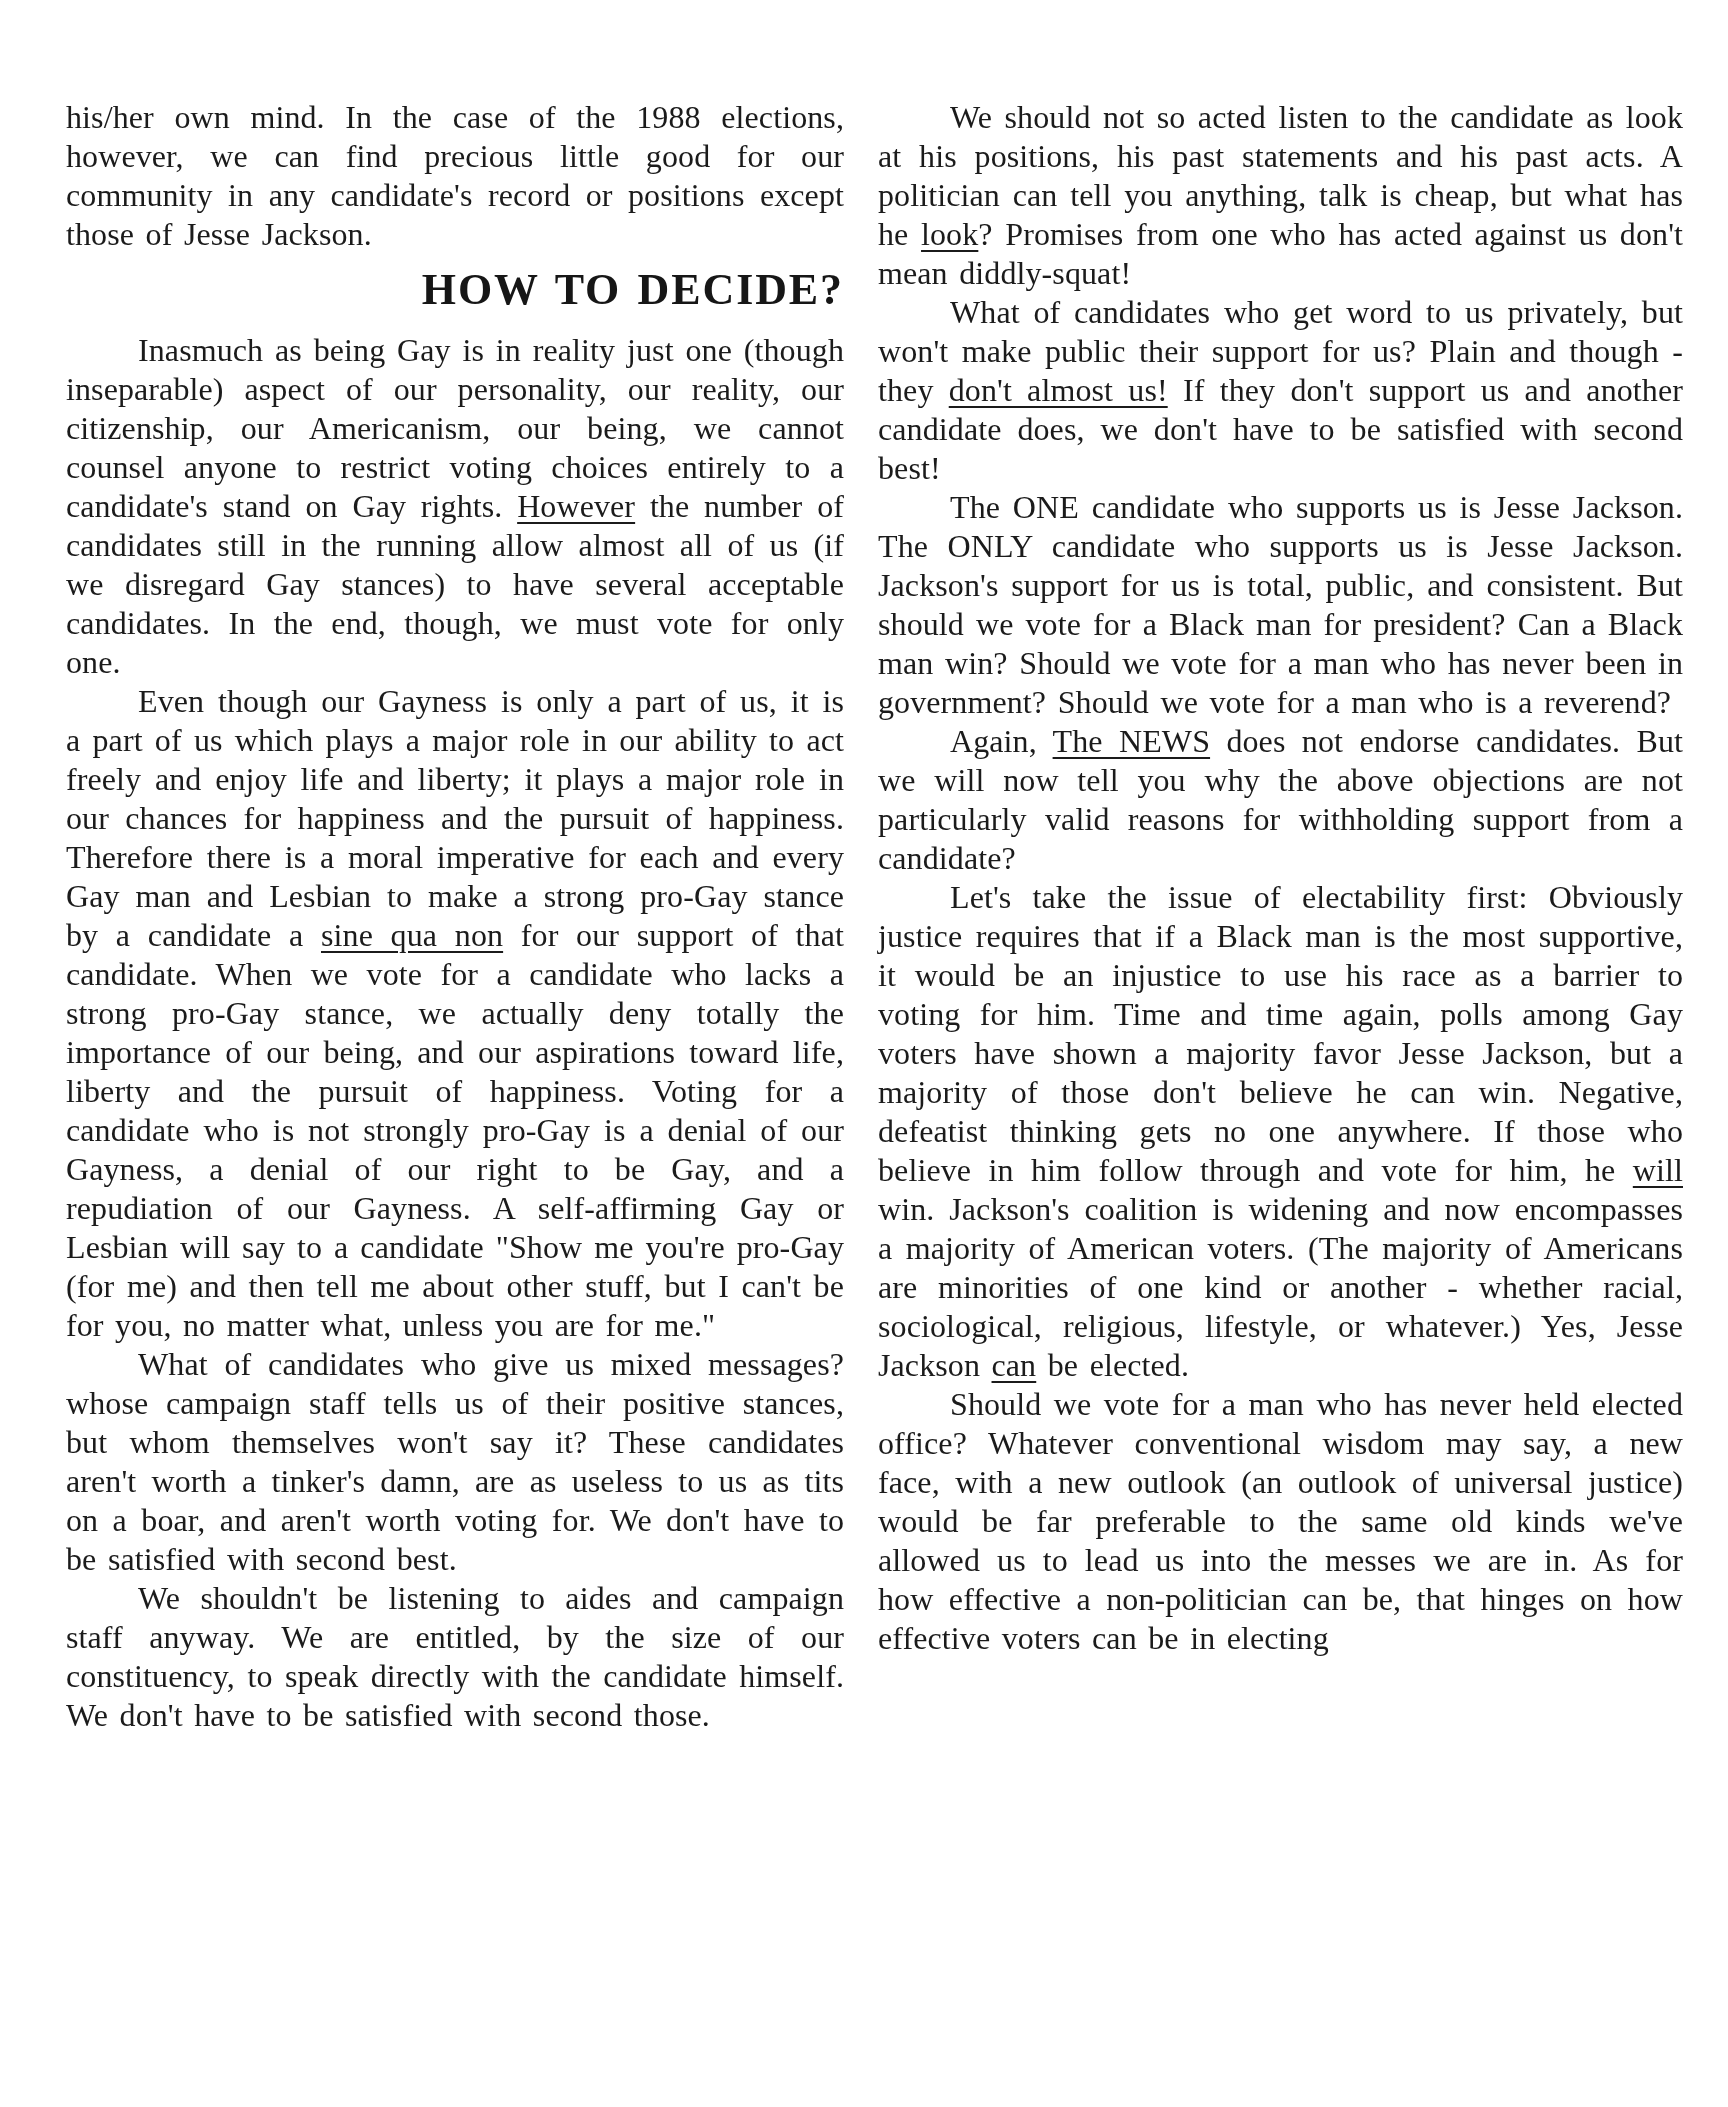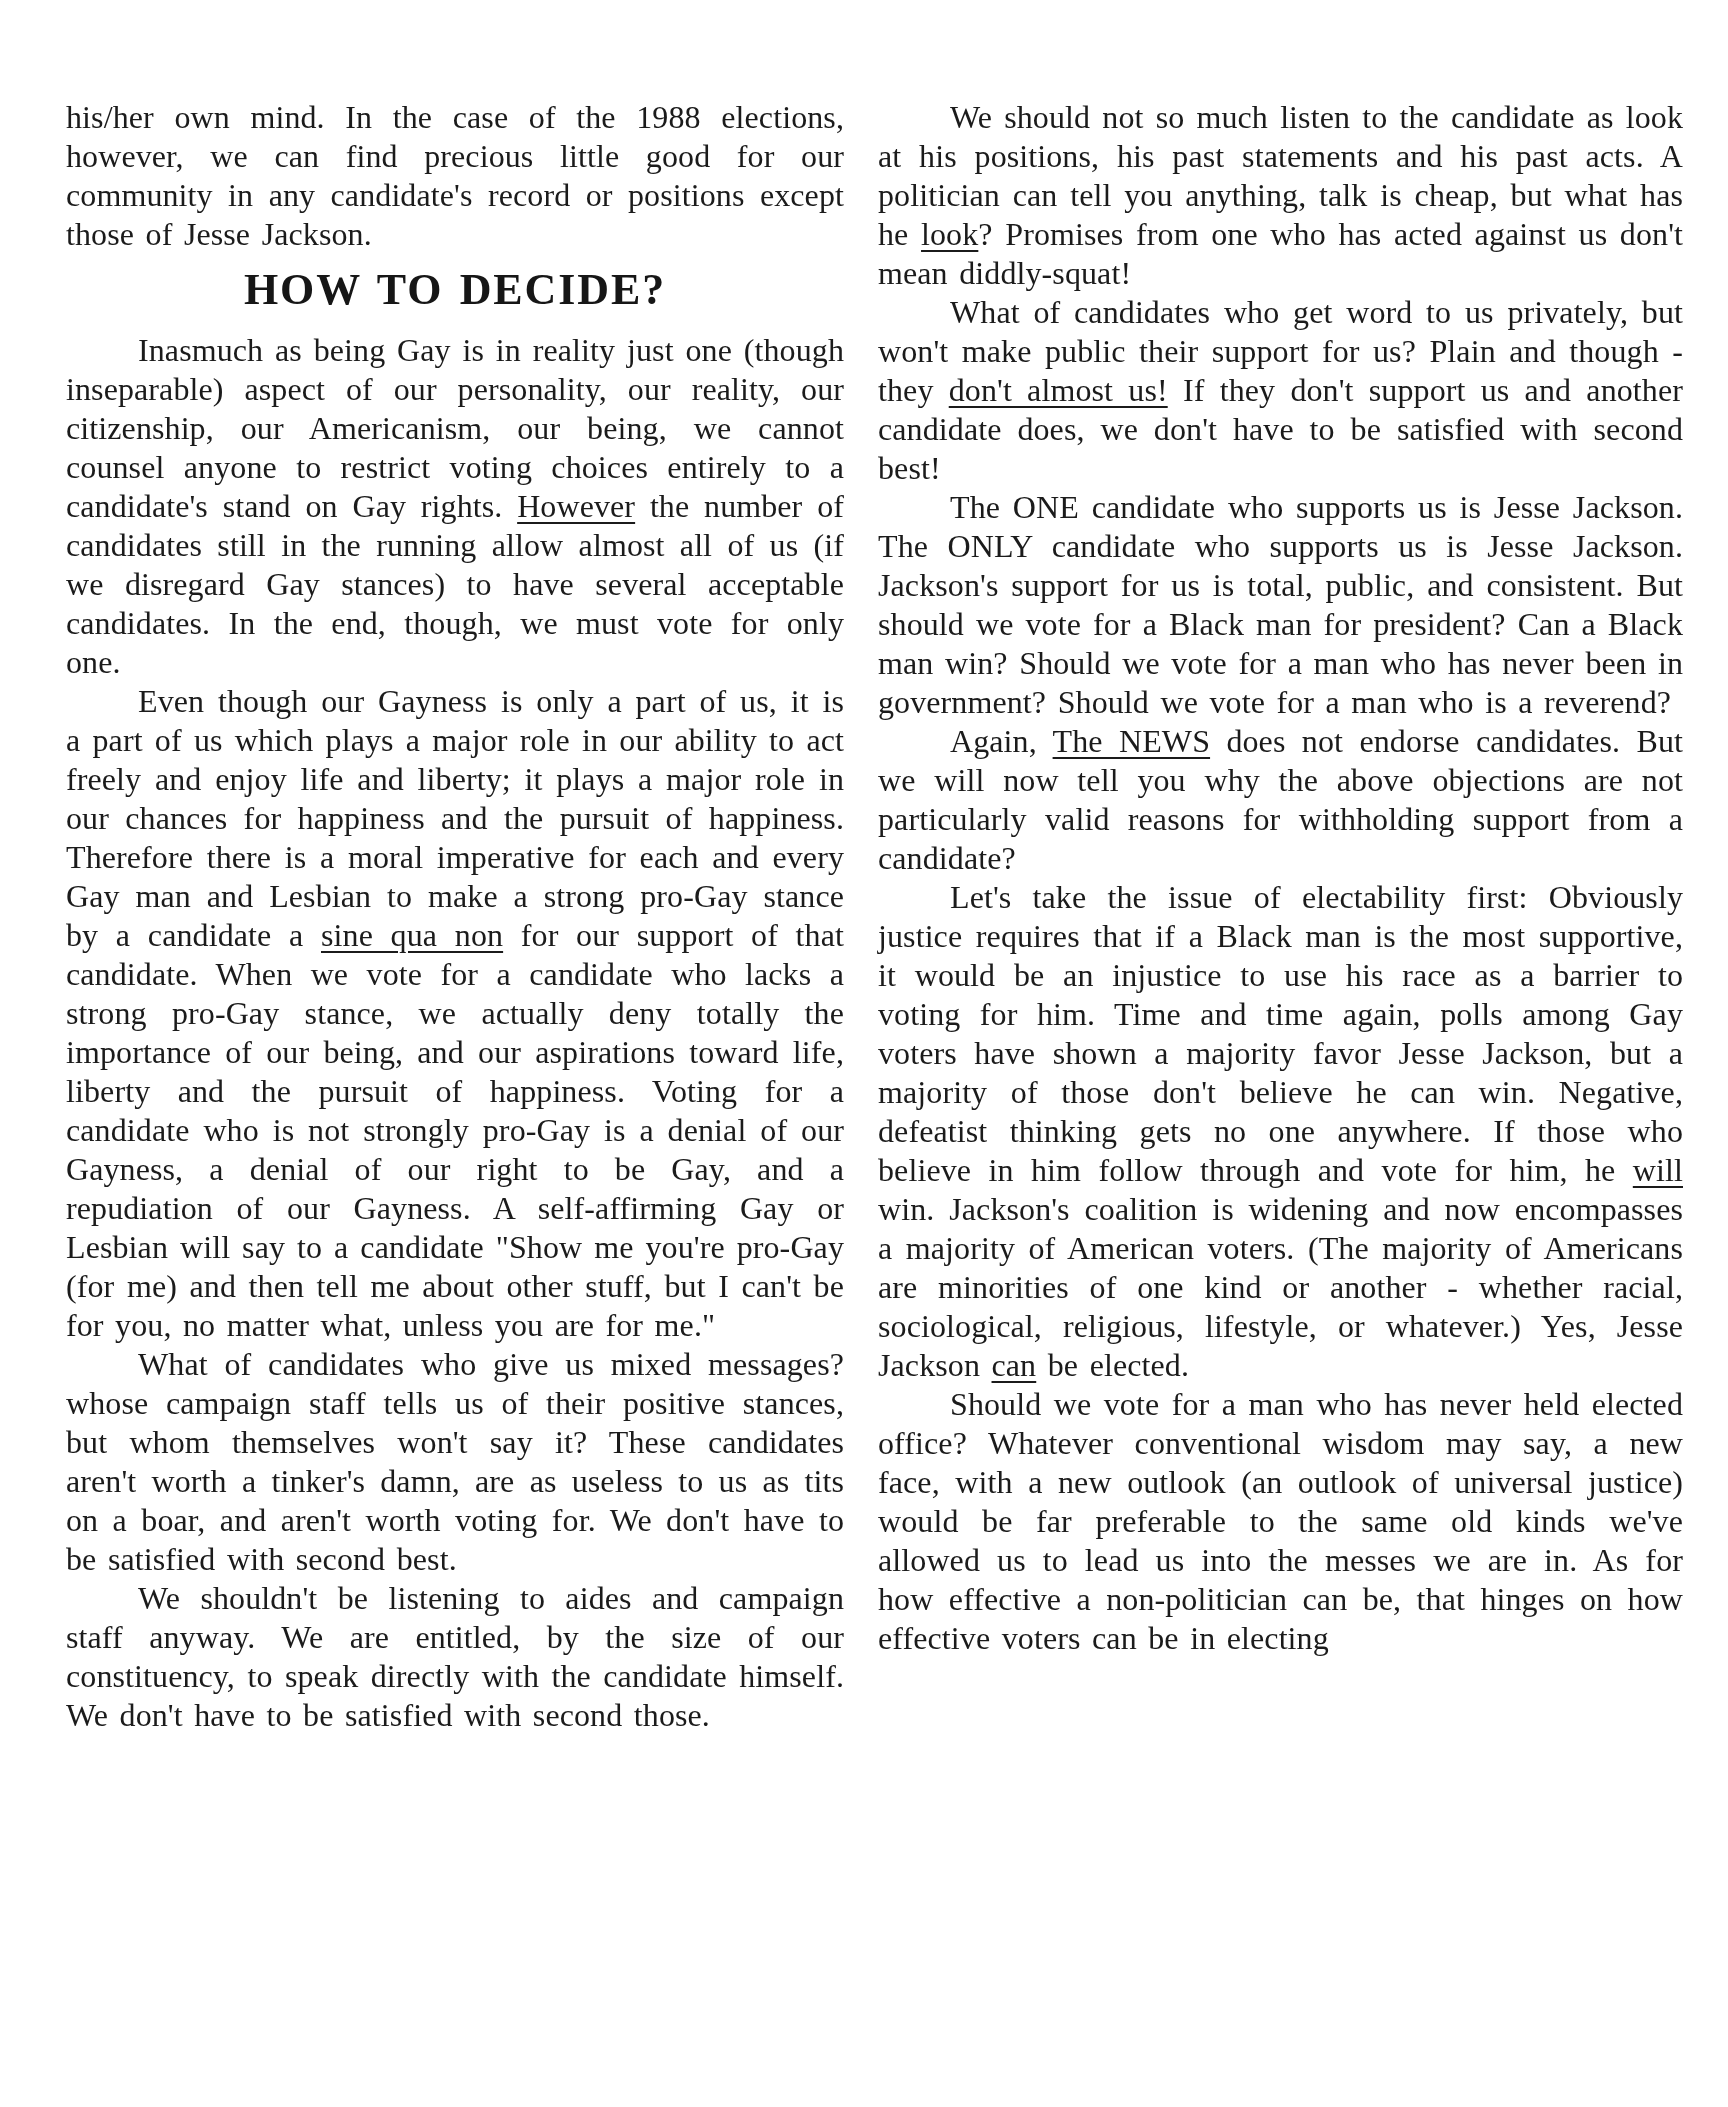--- a/index.html
+++ b/index.html
@@ -41,21 +41,21 @@
     margin: 0;
     text-indent: 72px;
   }
   .col p.noindent {
     text-indent: 0;
   }
   h2.section-heading {
     font-size: 44px;
     line-height: 1.05;
     font-weight: 700;
-    text-align: center;
+    text-align: right;
     letter-spacing: 1.9px;
     margin: 12.5px 0 18px 0;
     color: #161616;
   }
   .u {
     text-decoration: underline;
     text-decoration-thickness: 1.9px;
     text-underline-offset: 4.8px;
   }
 </style>
@@ -72,21 +72,21 @@
     <p><span>Inasmuch as being Gay is in reality just one (though inseparable) aspect of our personality, our reality, our citizenship, our Americanism, our being, we cannot counsel anyone to restrict voting choices entirely to a candidate's stand on Gay rights. </span><span class="u">However</span><span> the number of candidates still in the running allow almost all of us (if we disregard Gay stances) to have several acceptable candidates. In the end, though, we must vote for only one.</span></p>
 
     <p><span>Even though our Gayness is only a part of us, it is a part of us which plays a major role in our ability to act freely and enjoy life and liberty; it plays a major role in our chances for happiness and the pursuit of happiness. Therefore there is a moral imperative for each and every Gay man and Lesbian to make a strong pro-Gay stance by a candidate a </span><span class="u">sine qua non</span><span> for our support of that candidate. When we vote for a candidate who lacks a strong pro-Gay stance, we actually deny totally the importance of our being, and our aspirations toward life, liberty and the pursuit of happiness. Voting for a candidate who is not strongly pro-Gay is a denial of our Gayness, a denial of our right to be Gay, and a repudiation of our Gayness. A self-affirming Gay or Lesbian will say to a candidate "Show me you're pro-Gay (for me) and then tell me about other stuff, but I can't be for you, no matter what, unless you are for me."</span></p>
 
     <p><span>What of candidates who give us mixed messages? whose campaign staff tells us of their positive stances, but whom themselves won't say it? These candidates aren't worth a tinker's damn, are as useless to us as tits on a boar, and aren't worth voting for. We don't have to be satisfied with second best.</span></p>
 
     <p><span>We shouldn't be listening to aides and campaign staff anyway. We are entitled, by the size of our constituency, to speak directly with the candidate himself. We don't have to be satisfied with second those.</span></p>
   </div>
 
   <div class="col right">
-    <p><span>We should not so much listen to the candidate as look at his positions, his past statements and his past acts. A politician can tell you anything, talk is cheap, but what has he </span><span class="u">look</span><span>? Promises from one who has acted against us don't mean diddly-squat!</span></p>
+    <p><span>We should not so acted listen to the candidate as look at his positions, his past statements and his past acts. A politician can tell you anything, talk is cheap, but what has he </span><span class="u">look</span><span>? Promises from one who has acted against us don't mean diddly-squat!</span></p>
 
     <p><span>What of candidates who get word to us privately, but won't make public their support for us? Plain and though - they </span><span class="u">don't almost us!</span><span>  If they don't support us and another candidate does, we don't have to be satisfied with second best!</span></p>
 
     <p><span>The ONE candidate who supports us is Jesse Jackson. The ONLY candidate who supports us is Jesse Jackson. Jackson's support for us is total, public, and consistent.  But should we vote for a Black man for president? Can a Black man win? Should we vote for a man who has never been in government? Should we vote for a man who is a reverend?</span></p>
 
     <p><span>Again, </span><span class="u">The NEWS</span><span> does not endorse candidates. But we will now tell you why the above objections are not particularly valid reasons for withholding support from a candidate?</span></p>
 
     <p><span>Let's take the issue of electability first: Obviously justice requires that if a Black man is the most supportive, it would be an injustice to use his race as a barrier to voting for him. Time and time again, polls among Gay voters have shown a majority favor Jesse Jackson, but a majority of those don't believe he can win. Negative, defeatist thinking gets no one anywhere. If those who believe in him  follow through and vote for him, he </span><span class="u">will</span><span> win. Jackson's coalition is widening and now encompasses a majority of American voters. (The majority of Americans are minorities of one kind or another - whether racial, sociological, religious, lifestyle, or whatever.)  Yes, Jesse Jackson </span><span class="u">can</span><span> be elected.</span></p>
 
     <p><span>Should we vote for a man who has never held elected office? Whatever conventional wisdom may say, a  new face, with a new outlook (an outlook of universal justice) would be far preferable to the same old kinds we've allowed us to lead us into the messes we are in. As for how effective a non-politician can be, that hinges on how effective voters can be in electing</span></p>

